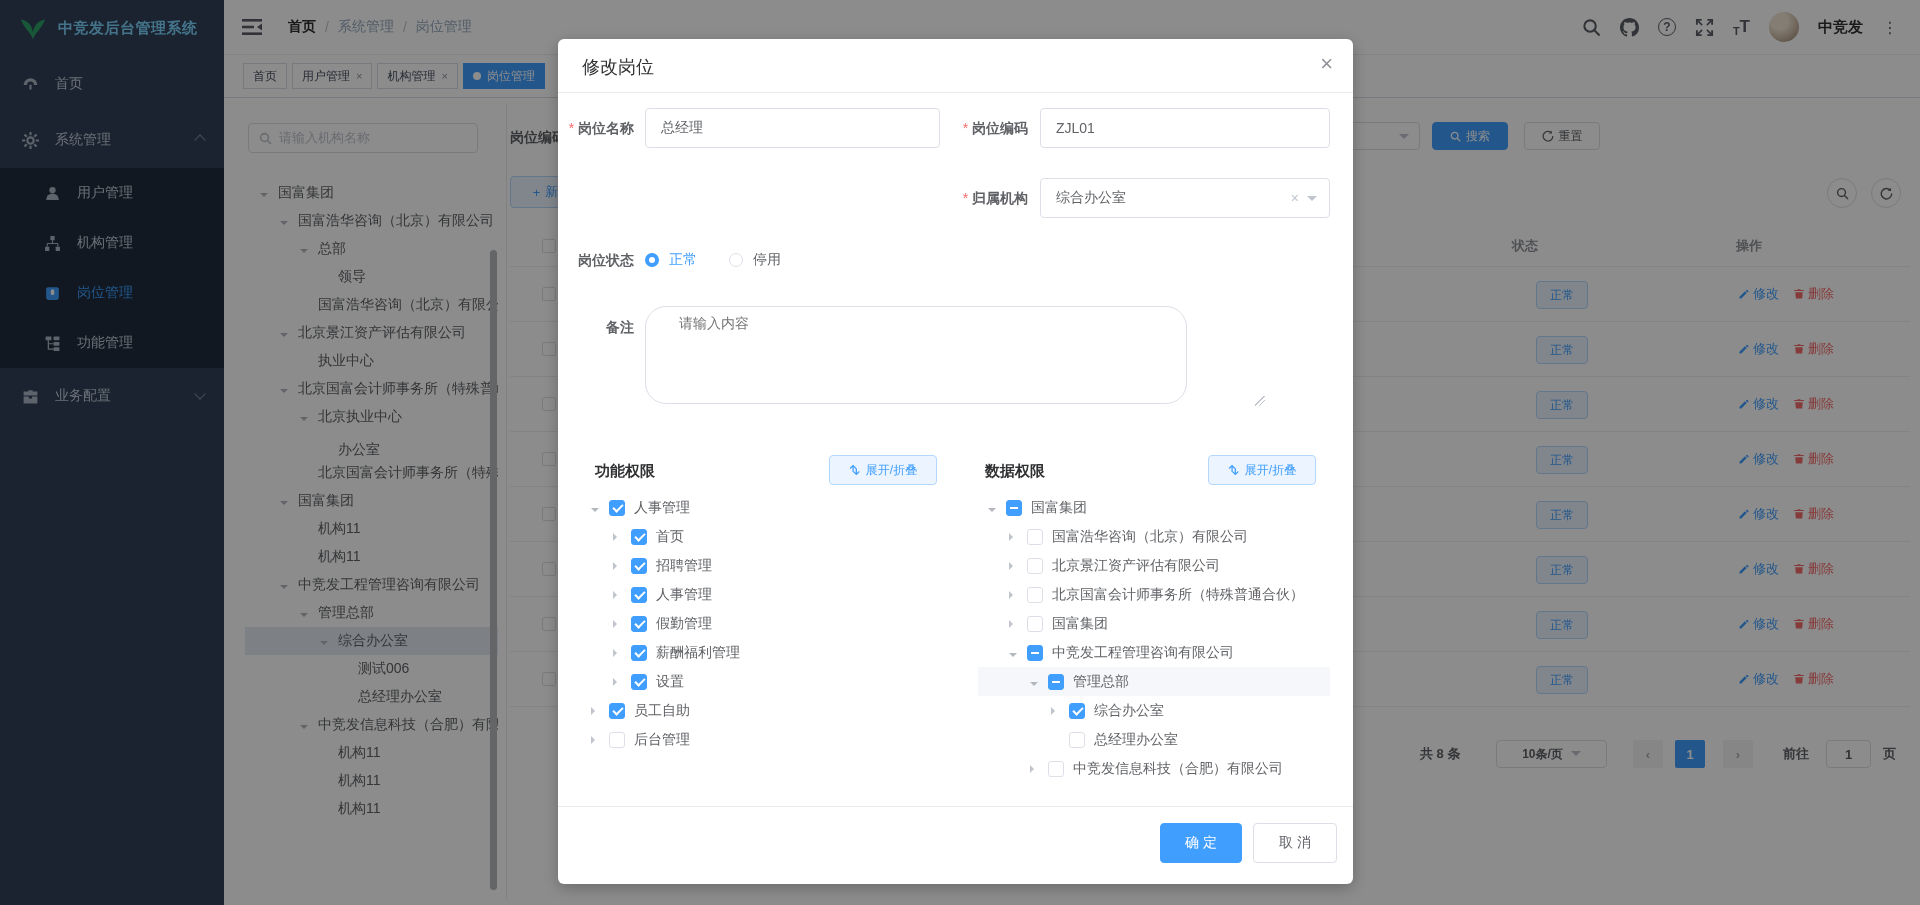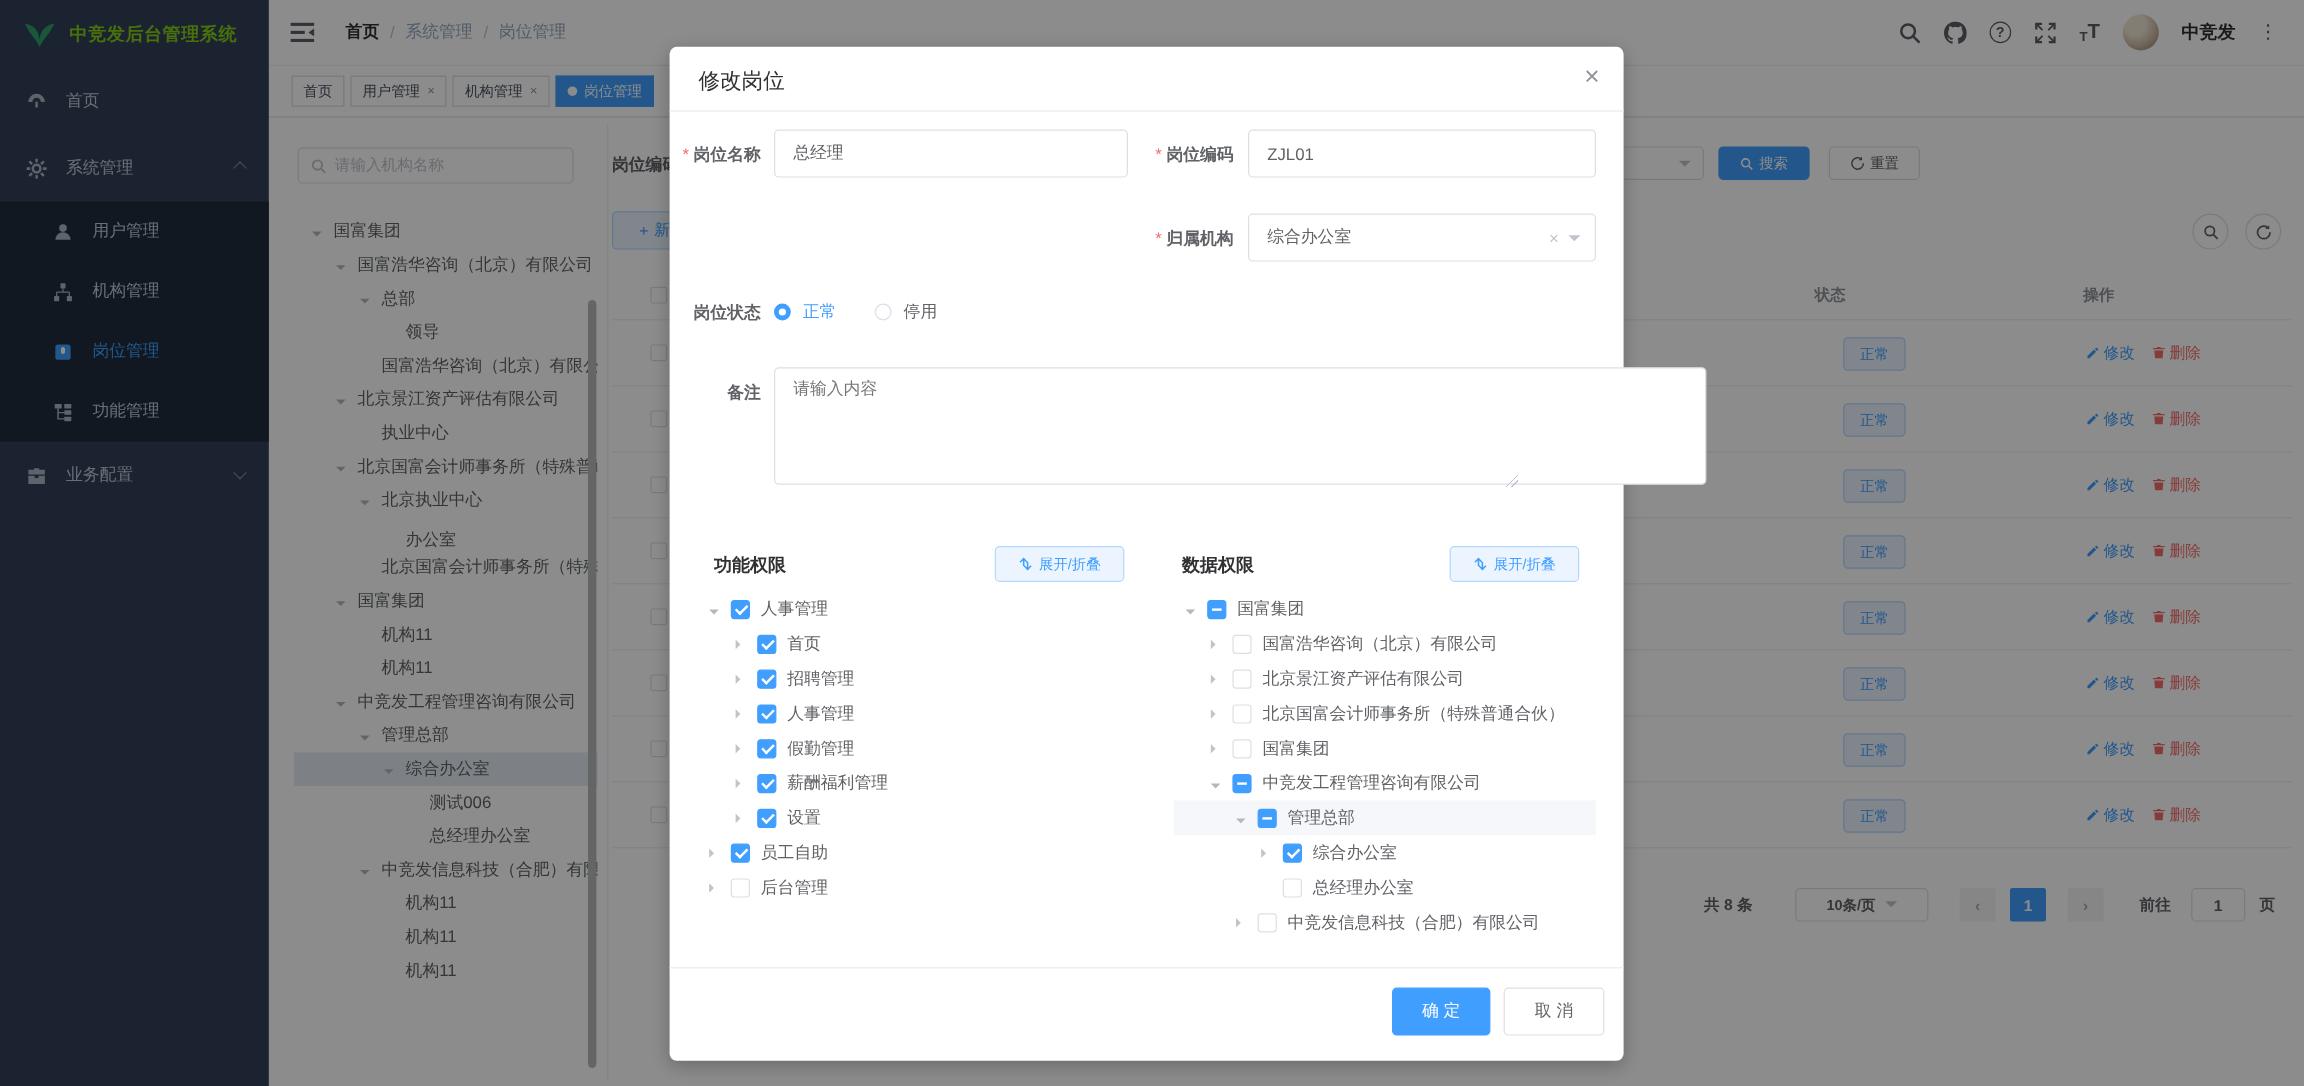--- a/index.html
+++ b/index.html
@@ -4,21 +4,21 @@
 <style>
   * { margin:0; padding:0; box-sizing:border-box; }
   html,body { width:1920px; height:905px; overflow:hidden;
     font-family:"Liberation Sans","DejaVu Sans",sans-serif; background:#f0f2f5; }
   .abs { position:absolute; }
 
   
   .sidebar { position:absolute; left:0; top:0; width:224px; height:905px; background:#304156; z-index:10; }
   .logo-row { height:56px; display:flex; align-items:center; padding-left:18px; gap:10px; }
   .logo-row svg { width:30px; height:30px; }
-  .logo-title { color:#84cc16; font-size:15px; font-weight:bold; letter-spacing:.5px; }
+  .logo-title { color:#7dd3fc; font-size:15px; font-weight:bold; letter-spacing:.5px; }
   .menu-item { height:56px; display:flex; align-items:center; padding-left:22px; gap:16px;
     color:#bfcbd9; font-size:14px; cursor:pointer; position:relative; }
   .menu-item svg { width:17px; height:17px; flex:0 0 auto; color:#a9b6c5; }
   .submenu-block { background:#1f2d3d; }
   .submenu-block .menu-item { height:50px; padding-left:44px; }
   .menu-item.active { color:#409eff; }
   .menu-item.active svg { color:#409eff; }
   .chev { position:absolute; right:20px; width:8px; height:8px; border-right:1.5px solid #7e8c9d;
     border-bottom:1.5px solid #7e8c9d; }
   .chev.up { transform:rotate(-135deg); }
@@ -136,22 +136,22 @@
   .w-code { left:482px; top:69px; width:290px; }
   .f-select { left:482px; top:139px; width:290px; height:40px; border:1px solid #dcdfe6; border-radius:4px;
     display:flex; align-items:center; padding:0 12px 0 15px; font-size:14px; color:#606266; }
   .f-select .grow { flex:1; }
   .clear-x { color:#c0c4cc; font-size:14px; margin-right:8px; cursor:pointer; }
   .radios { left:87px; top:205px; height:32px; display:flex; align-items:center; gap:10px; }
   .rd { width:14px; height:14px; border-radius:50%; border:1px solid #dcdfe6; background:#fff; }
   .rd.on { border:4px solid #409eff; }
   .rd-label { font-size:14px; color:#606266; margin-right:22px; }
   .rd-label.on { color:#409eff; }
-  .f-textarea { left:87px; top:267px; width:777px; height:98px; padding:8px 15px; font-size:14px;
-    color:#c0c4cc; resize:none; position:relative; }
+  .f-textarea { left:87px; top:267px; width:542px; height:98px; padding:8px 33px; font-size:14px;
+    color:#c0c4cc; resize:none; position:relative;border-radius:21px; }
   .resize-grip { position:absolute; right:88px; top:357px; width:10px; height:10px;
     background:linear-gradient(135deg, transparent 0 45%, #c0c4cc 45% 52%, transparent 52% 68%, #c0c4cc 68% 75%, transparent 75%); }
   .perm-title { font-size:15px; font-weight:bold; color:#303133; top:423px; }
   .pt1 { left:37px; } .pt2 { left:427px; }
   .btn-toggle { position:absolute; top:416px; width:108px; height:30px; }
   .bt1 { left:271px; } .bt2 { left:650px; }
   .perm-tree { top:454px; }
   .ptree1 { left:23px; width:380px; } .ptree2 { left:420px; width:352px; }
   .perm-row { height:29px; display:flex; align-items:center; font-size:14px; color:#606266;
     white-space:nowrap; overflow:hidden; cursor:pointer; }

